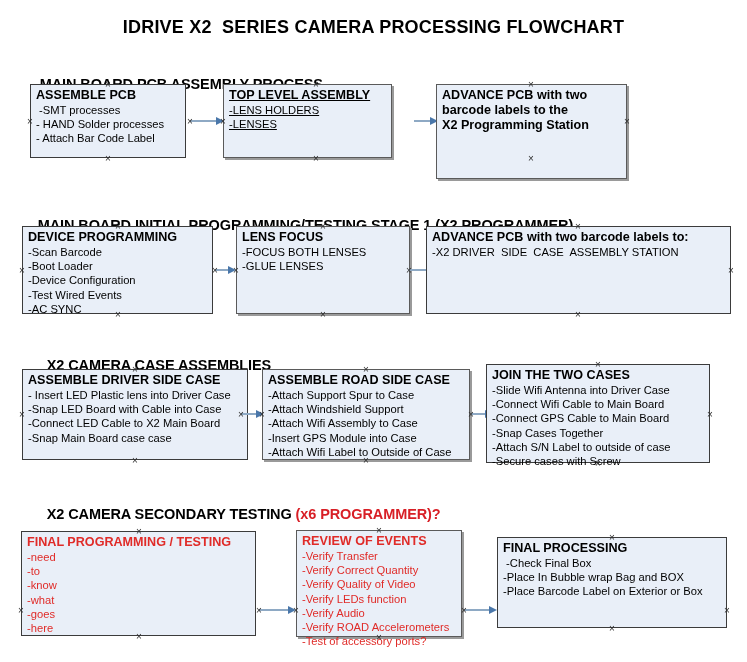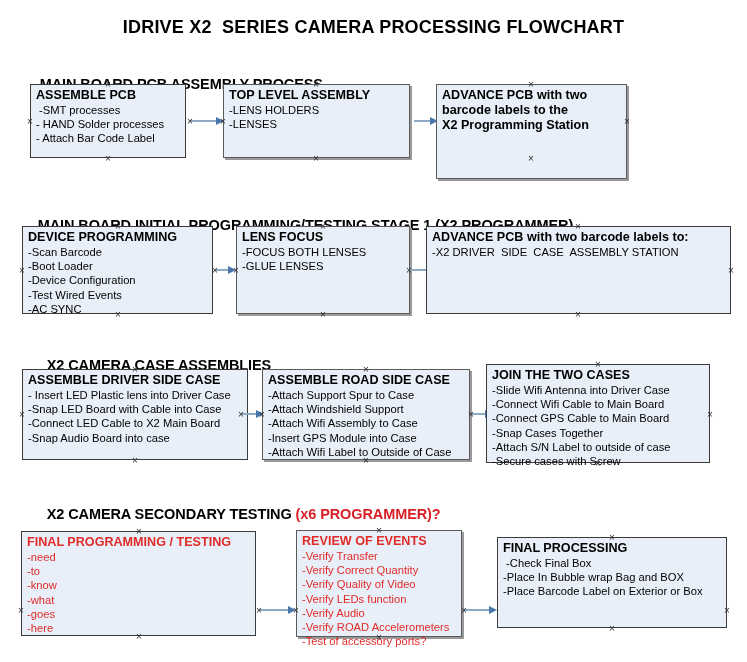--- a/index.html
+++ b/index.html
@@ -128,21 +128,21 @@
     <span class="b-line">- HAND Solder processes</span>
     <span class="b-line">- Attach Bar Code Label</span>
   </div>
   <div class="handle" style="left:108px; top:84px;"></div>
   <div class="handle" style="left:108px; top:158px;"></div>
   <div class="handle" style="left:30px; top:121px;"></div>
 
   <div class="conn" style="left:190px; top:120px; width:26px;"></div>
   <div class="handle" style="left:190px; top:121px;"></div>
 
-  <div class="pbox shadowed" style="left:223px; top:84px; width:187px; height:74px;">
+  <div class="pbox shadowed" style="left:223px; top:84px; width:169px; height:74px;text-decoration:underline;">
     <span class="b-title">TOP LEVEL ASSEMBLY</span>
     <span class="b-line">-LENS HOLDERS</span>
     <span class="b-line">-LENSES</span>
   </div>
   <div class="handle" style="left:316px; top:84px;"></div>
   <div class="handle" style="left:316px; top:158px;"></div>
   <div class="handle" style="left:223px; top:121px;"></div>
 
   <div class="conn" style="left:414px; top:120px; width:16px;"></div>
 
@@ -196,21 +196,21 @@
 
   <div class="section-header" style="left:31px; top:341px;">
     <span>X2 CAMERA CASE ASSEMBLIES</span>
   </div>
 
   <div class="pbox" style="left:22px; top:369px; width:226px; height:91px;">
     <span class="b-title">ASSEMBLE DRIVER SIDE CASE</span>
     <span class="b-line">- Insert LED Plastic lens into Driver Case</span>
     <span class="b-line">-Snap LED Board with Cable into Case</span>
     <span class="b-line">-Connect LED Cable to X2 Main Board</span>
-    <span class="b-line">-Snap Audio Board into case</span>
+    <span class="b-line">-Snap Main Board case case</span>
   </div>
   <div class="handle" style="left:135px; top:369px;"></div>
   <div class="handle" style="left:135px; top:460px;"></div>
   <div class="handle" style="left:22px; top:414px;"></div>
 
   <div class="conn" style="left:241px; top:413px; width:15px;"></div>
   <div class="handle" style="left:241px; top:414px;"></div>
 
   <div class="pbox shadowed" style="left:262px; top:369px; width:208px; height:91px;">
     <span class="b-title">ASSEMBLE ROAD SIDE CASE</span>

